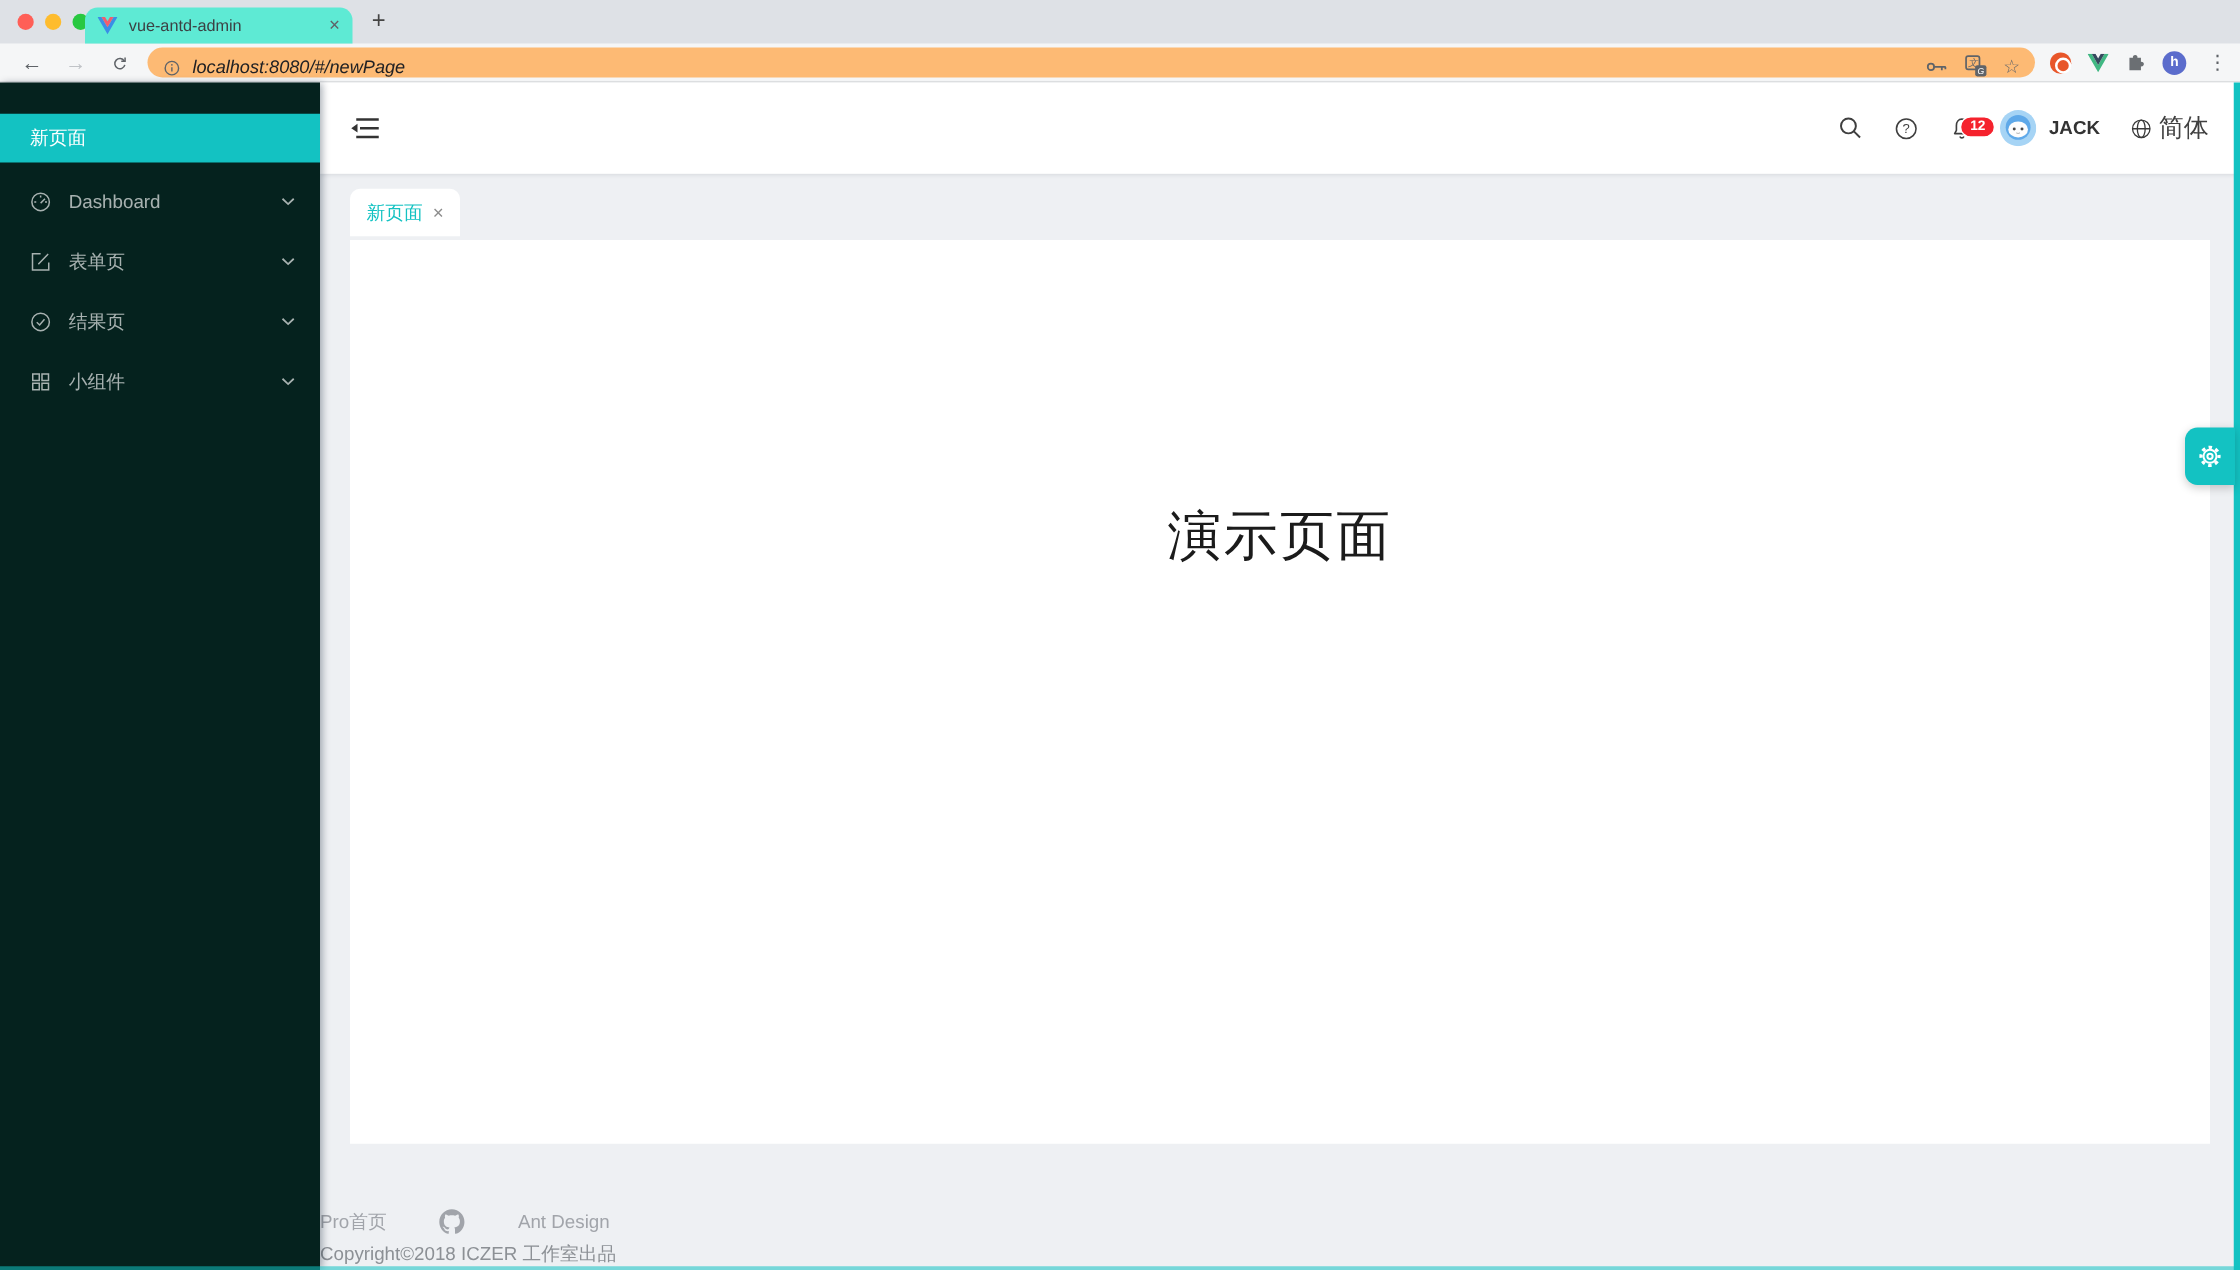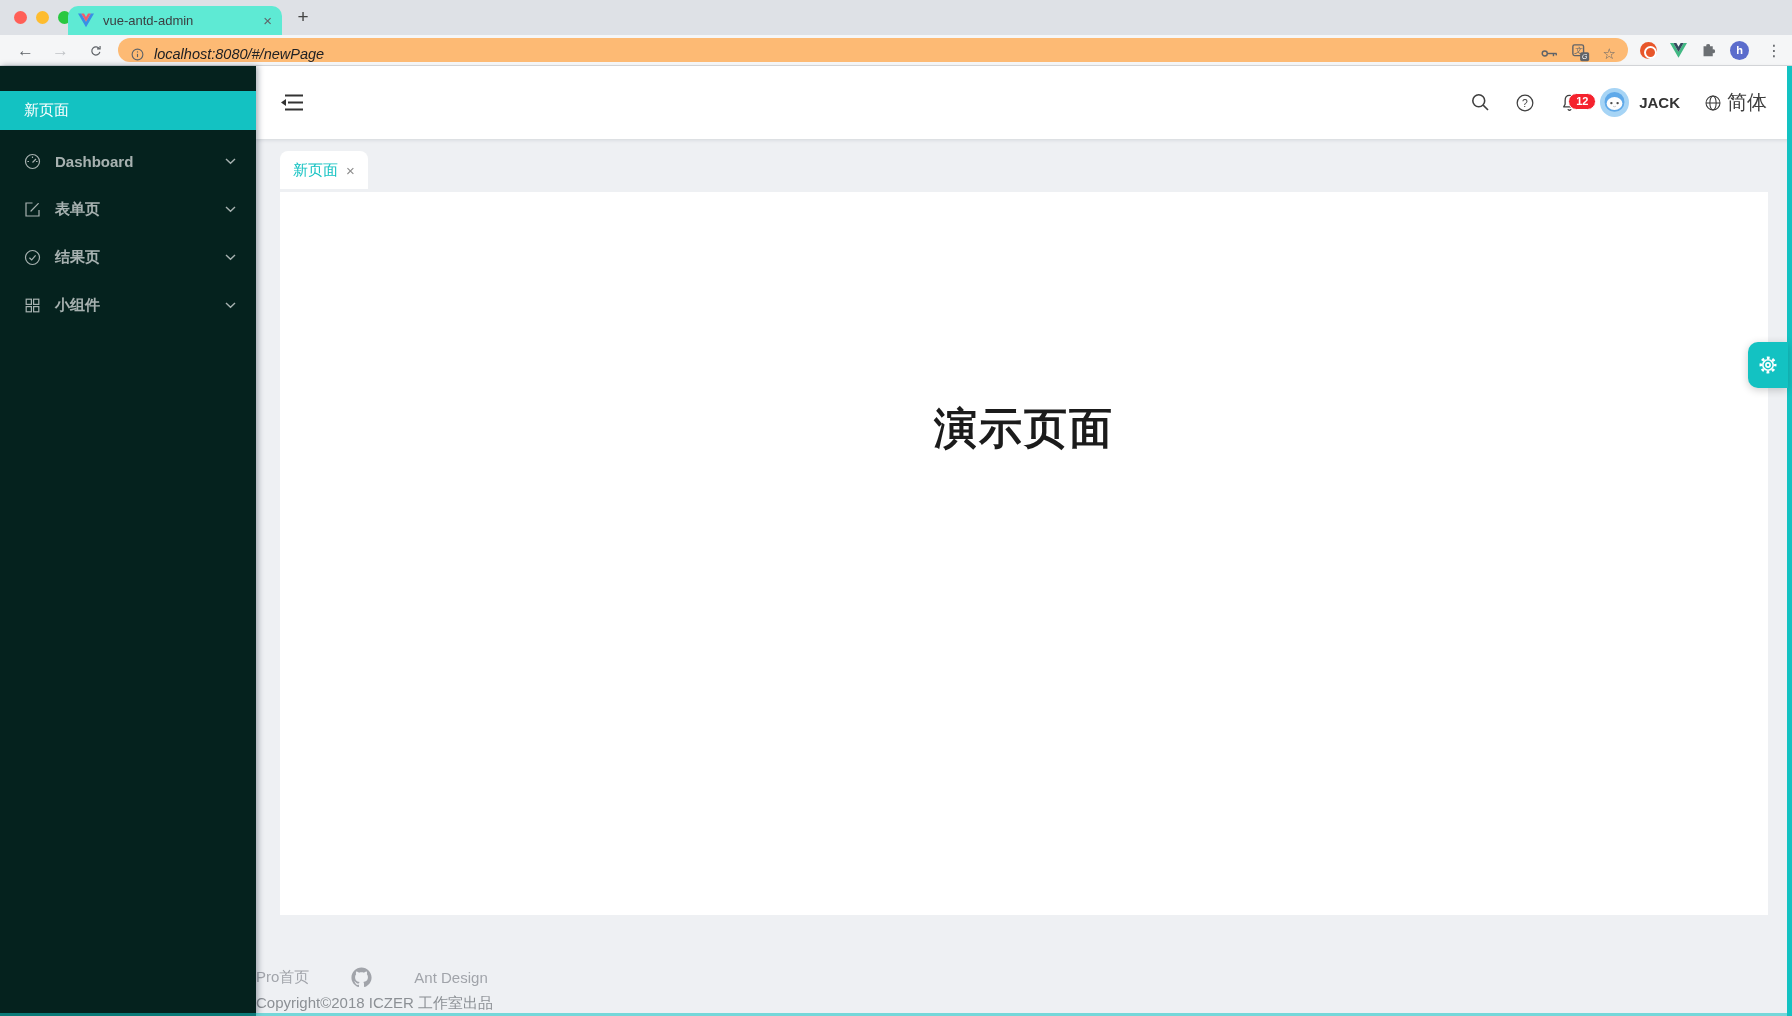--- a/index.html
+++ b/index.html
@@ -45,21 +45,21 @@
     box-shadow:2px 0 6px rgba(0,21,41,.35); z-index:5; }
   .logo-strip { height:72px; background:#17393a; display:flex; align-items:center; gap:12px;
     padding-left:24px; box-shadow:0 3px 7px rgba(0,0,0,.5); position:relative; z-index:2; }
   .logo-text { color:#fff; font-size:20px; font-weight:700; letter-spacing:.2px; }
   .menu { padding-top:25px; }
   .menu-active { height:39px; background:#13c2c2; color:#fff; font-size:15px;
     display:flex; align-items:center; padding-left:24px; margin-bottom:7px; }
   .menu-item { height:48px; display:flex; align-items:center; padding:0 20px 0 24px;
     color:rgba(255,255,255,.65); font-size:15px; cursor:pointer; }
   .menu-item .micon { width:17px; height:17px; margin-right:14px; flex:none; }
-  .menu-item .mlabel { flex:1;font-weight:bold; }
+  .menu-item .mlabel { flex:1; }
   .micon svg, .micon { display:block; }
 
   .hdr { position:absolute; left:256px; top:0; right:0; height:73px; background:#fff;
     box-shadow:0 1px 4px rgba(0,21,41,.12); display:flex; align-items:center; z-index:4; }
   .fold { margin-left:24px; cursor:pointer; display:block; }
   .hdr-right { margin-left:auto; display:flex; align-items:center; padding-right:25px; }
   .hicon { display:block; cursor:pointer; }
   .gap24{ width:24px; } .gap20{ width:20px; } .gap10{ width:10px; } .gap5{ width:5px; }
   .bellwrap { position:relative; }
   .badge { position:absolute; top:-11px; left:9px; background:#f5222d; color:#fff; font-size:11px;
@@ -68,21 +68,21 @@
   .lang { font-size:20px; color:#404040; cursor:pointer; }
 
   .main { position:absolute; left:256px; top:73px; right:0; bottom:0; background:#eef0f3; }
   .pagetab { position:absolute; left:24px; top:12px; width:88px; height:38px; background:#fff;
     border-radius:8px 8px 0 0; display:flex; align-items:center; justify-content:center; gap:8px;
     cursor:pointer; }
   .pagetab-label { color:#13c2c2; font-size:15px; }
   .pagetab-close { color:#8c8c8c; font-size:15px; }
   .card { position:absolute; left:24px; right:24px; top:53px; height:723px; background:#fff;
     display:flex; justify-content:center; }
-  .demo-title { margin-top:208px; font-size:43px; font-weight:700; color:#1b1b1b;
+  .demo-title { margin-top:208px; font-size:43px; font-weight:400; color:#1b1b1b;
     letter-spacing:2px; }
   .footer { position:absolute; left:0; right:6px; bottom:3px; display:flex; flex-direction:column;
     gap:6px; }
   .flinks { display:flex; align-items:center; gap:42px; }
   .flink { font-size:15px; color:#a1a4aa; cursor:pointer; }
   .fcopy { font-size:15px; color:#8c9095; }
 
   .drawer-strip { position:absolute; right:0; top:0; bottom:0; width:5px; background:#13c2c2; z-index:8; }
   .settings-btn { position:absolute; right:4px; top:276px; width:40px; height:46px; background:#13c2c2;
     border:none; border-radius:10px 0 0 10px; display:flex; align-items:center; justify-content:center;

